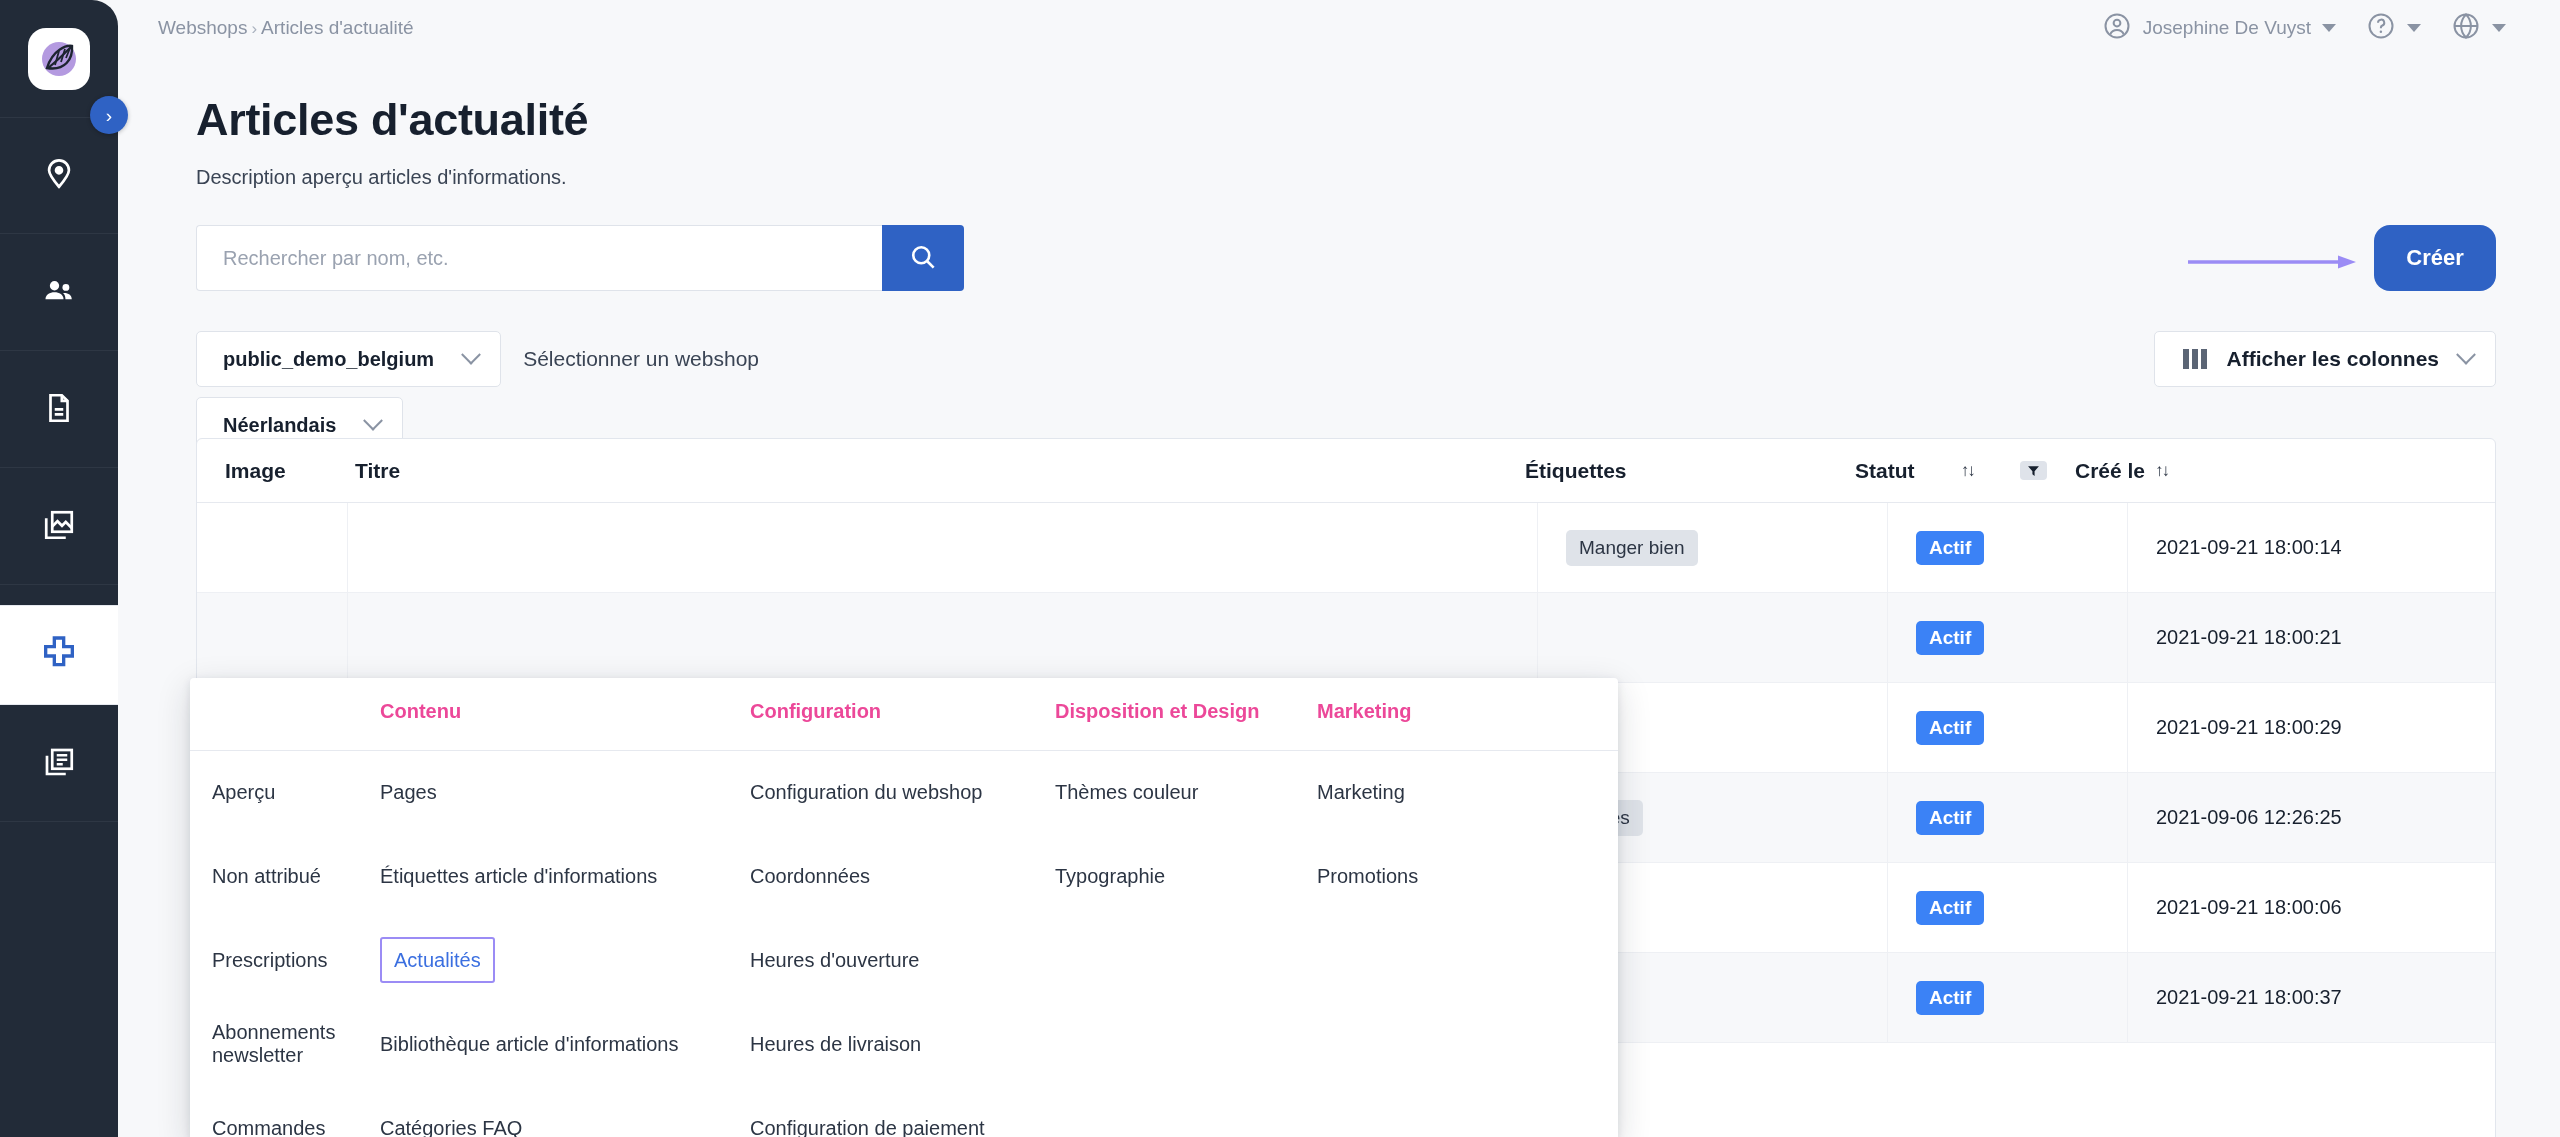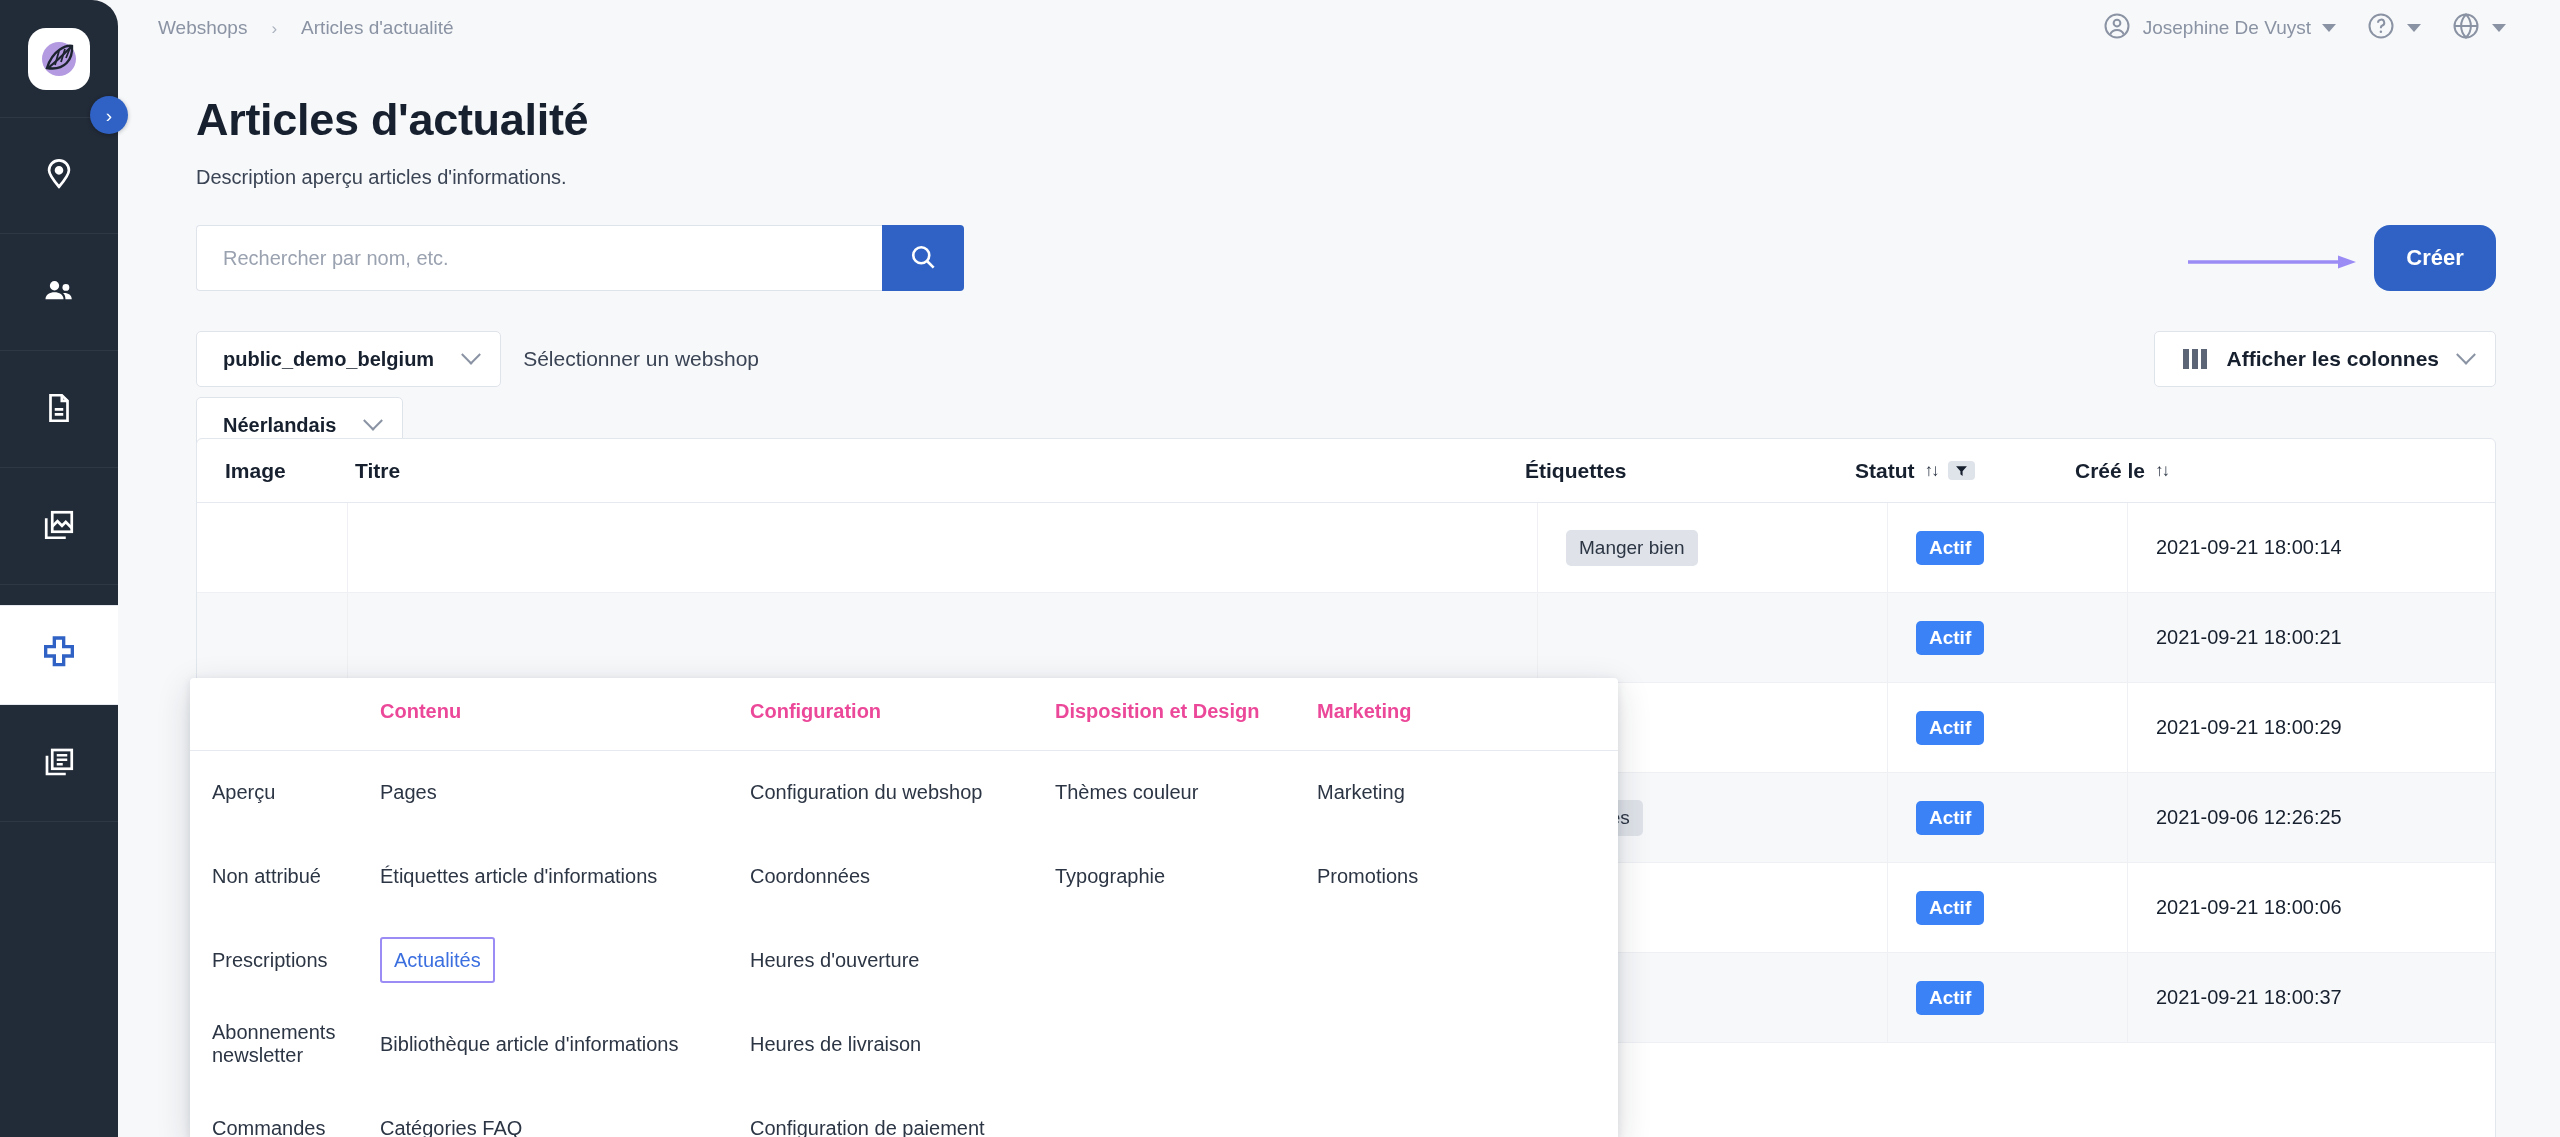--- a/index.html
+++ b/index.html
@@ -37,21 +37,21 @@
     display: flex; align-items: center; justify-content: center;
     font-size: 19px; line-height: 1; z-index: 40; box-shadow: 0 1px 4px rgba(0,0,0,.25);
   }
 
   
   .topbar {
     position: absolute; left: 118px; top: 0; right: 0; height: 56px;
     display: flex; align-items: center; background: #f7f8fa;
   }
   .breadcrumb {
-    margin-left: 40px; display: flex; align-items: flex-end; gap: 24px;
+    margin-left: 40px; display: flex; align-items: flex-end; gap: 4px;
     color: #8a93a3; font-size: 19px;
   }
   .breadcrumb .sep { color: #aab2bf; font-size: 17px; }
   .topbar-right {
     margin-left: auto; display: flex; align-items: center;
     gap: 30px; margin-right: 54px; color: #8a93a3; font-size: 19px;
   }
   .tb-group { display: flex; align-items: center; gap: 11px; }
   .caret-dn { width:0;height:0;border-left:7px solid transparent;border-right:7px solid transparent;border-top:8px solid #8a93a3; }
 
@@ -135,21 +135,21 @@
     position: relative;
   }
   .thumb i { position:absolute; bottom:8px; width:4px; background:#dfe6ee; }
   .edit-cell { width: 100%; display: flex; justify-content: center; }
 
   
   .c-img  { width: 130px; }
   .c-ttl  { width: 470px; }
   .c-mid  { width: 700px; }
   .c-tag  { width: 330px; }
-  .c-sta  { width: 220px; }
+  .c-sta  { width: 220px; justify-content: space-between; }
   .c-crt  { width: 430px; }
   .c-act  { width: 118px; }
 
   
   .megamenu {
     position: absolute; left: 72px; top: 622px; width: 1428px; height: 462px;
     background: #fff; border-radius: 4px;
     box-shadow: 0 10px 34px rgba(23,32,46,.16), 0 2px 8px rgba(23,32,46,.10);
     z-index: 30; overflow: hidden;
   }

